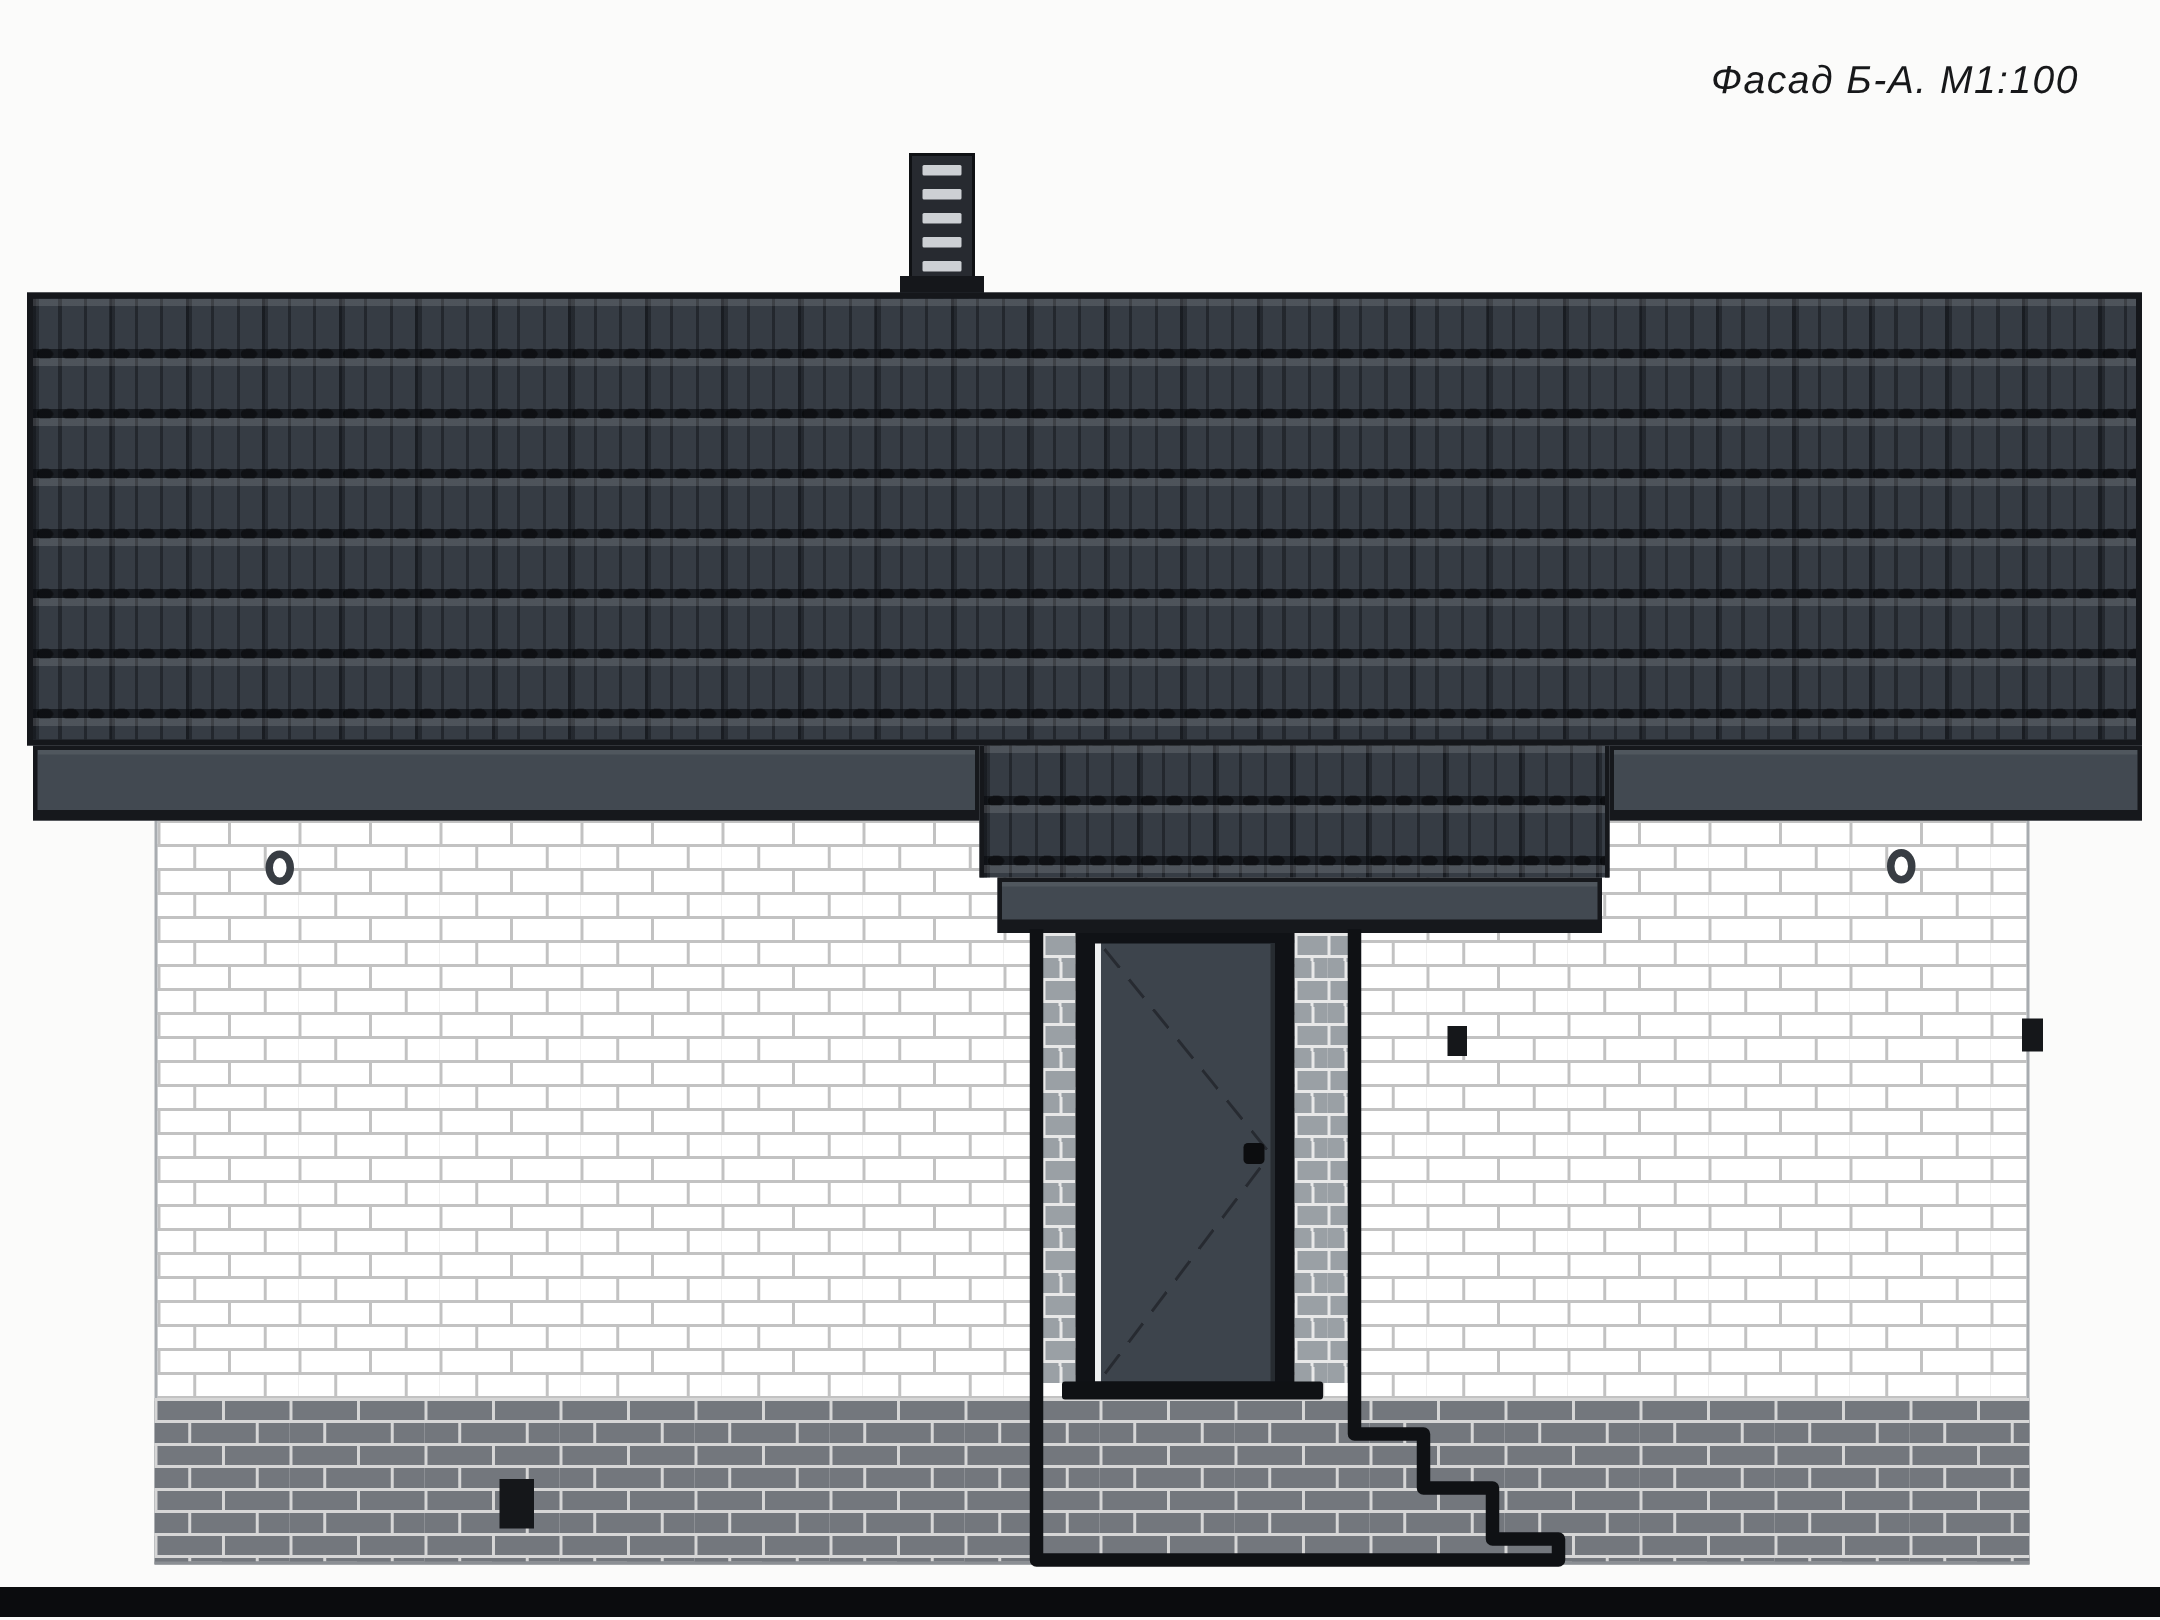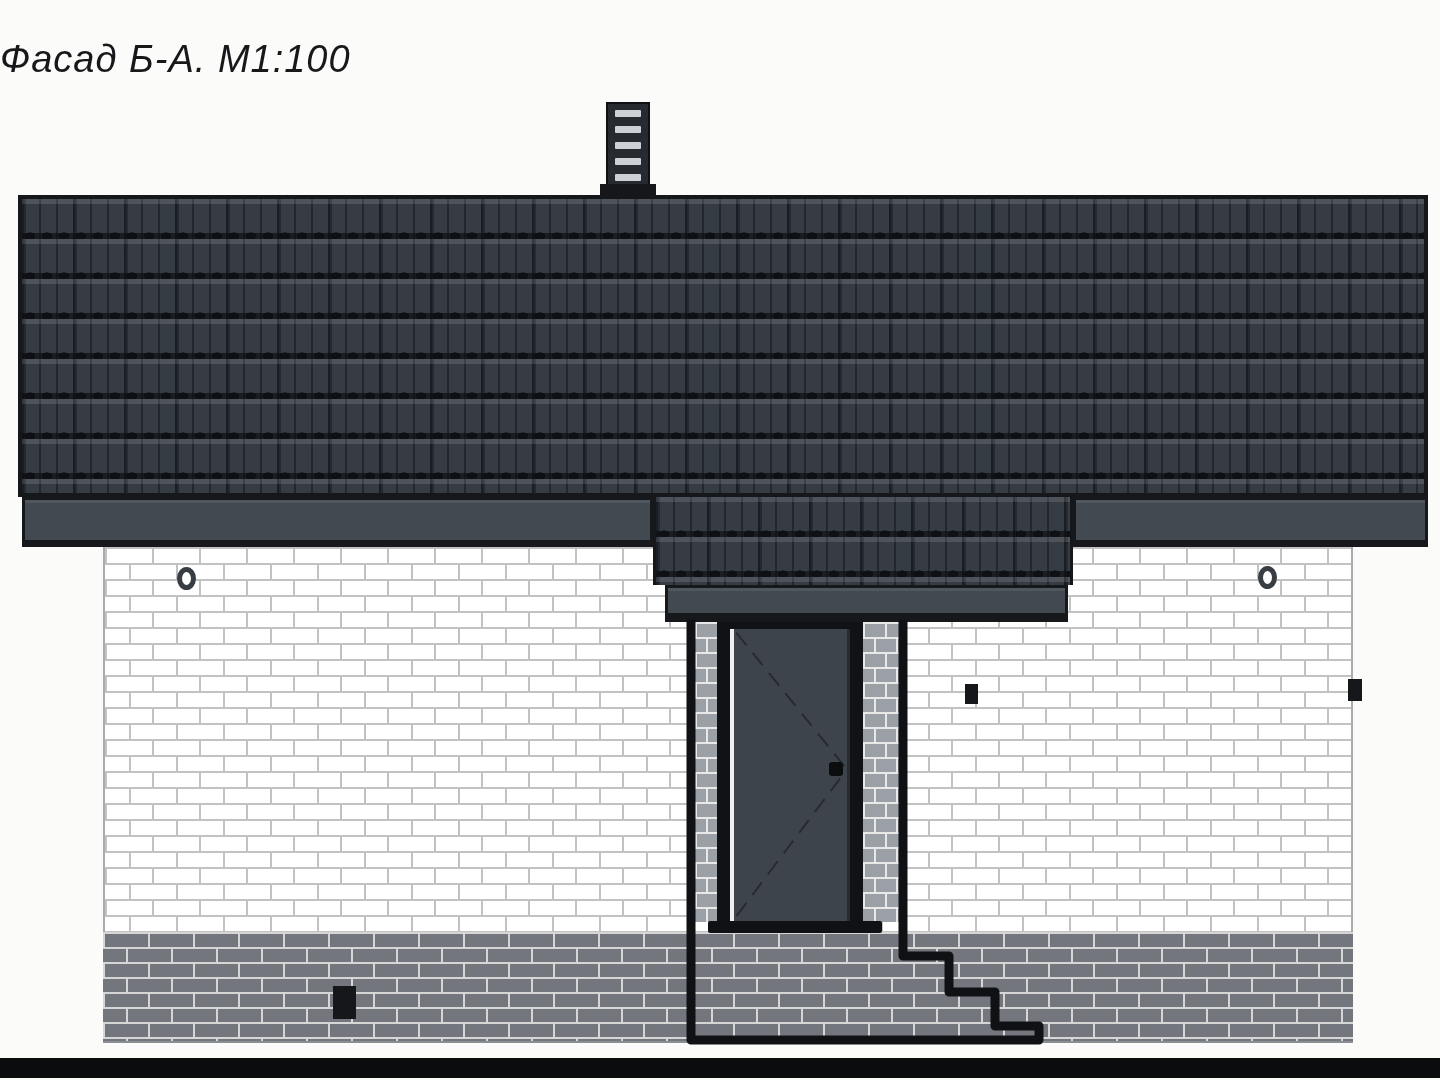--- a/index.html
+++ b/index.html
@@ -5,22 +5,22 @@
   html,body{margin:0;padding:0;background:#fff;}
   .canvas{
     position:relative;width:1440px;height:1080px;overflow:hidden;
     background:var(--background,#fbfbfa);
     font-family:"Liberation Sans",sans-serif;
   }
   .abs{position:absolute;}
 
   
   .title{
-    left:0;top:38px;width:1386px;text-align:left;
-    font-style:italic;font-size:38px;font-weight:500;letter-spacing:1px;
+    left:0;top:38px;width:1386px;text-align:right;
+    font-style:italic;font-size:26px;font-weight:500;letter-spacing:1px;
     color:var(--title-text,#17181a);
   }
 
   
   .chimney-body{
     left:606px;top:102px;width:44px;height:94px;
     background:var(--chimney-body,#272a30);
     border:2px solid #0f1114;box-sizing:border-box;
   }
   .chimney-base{

